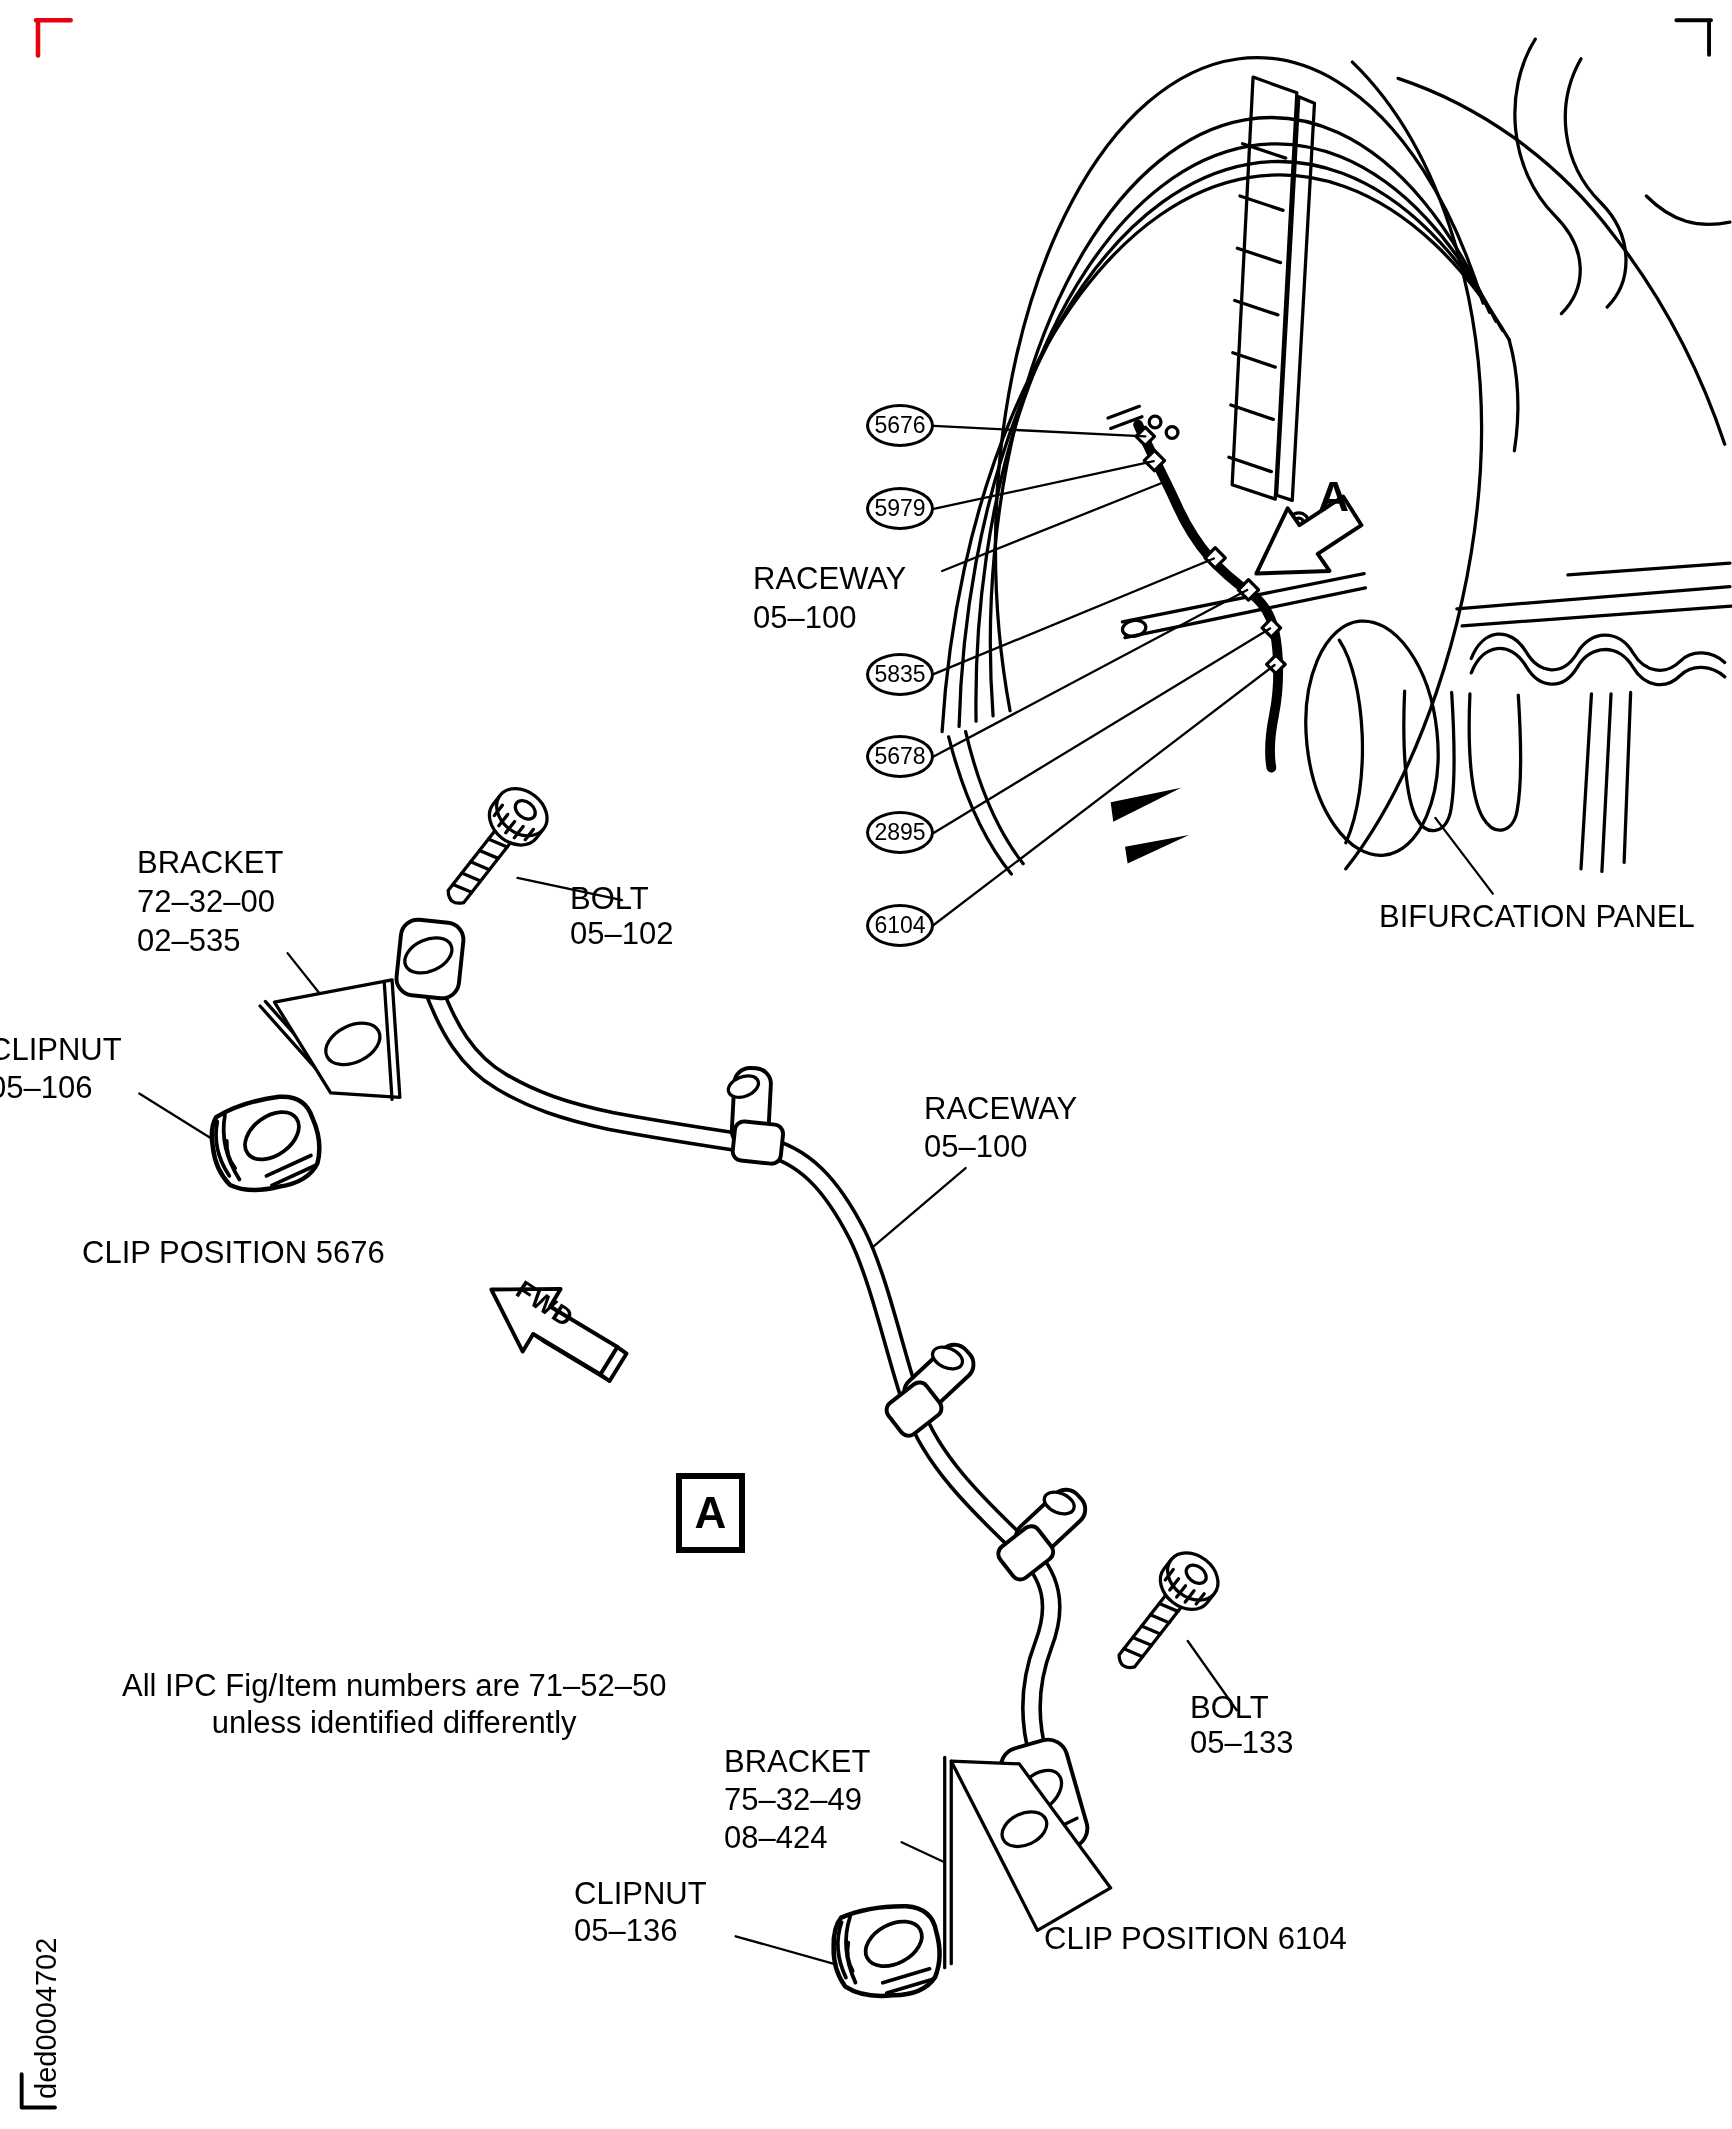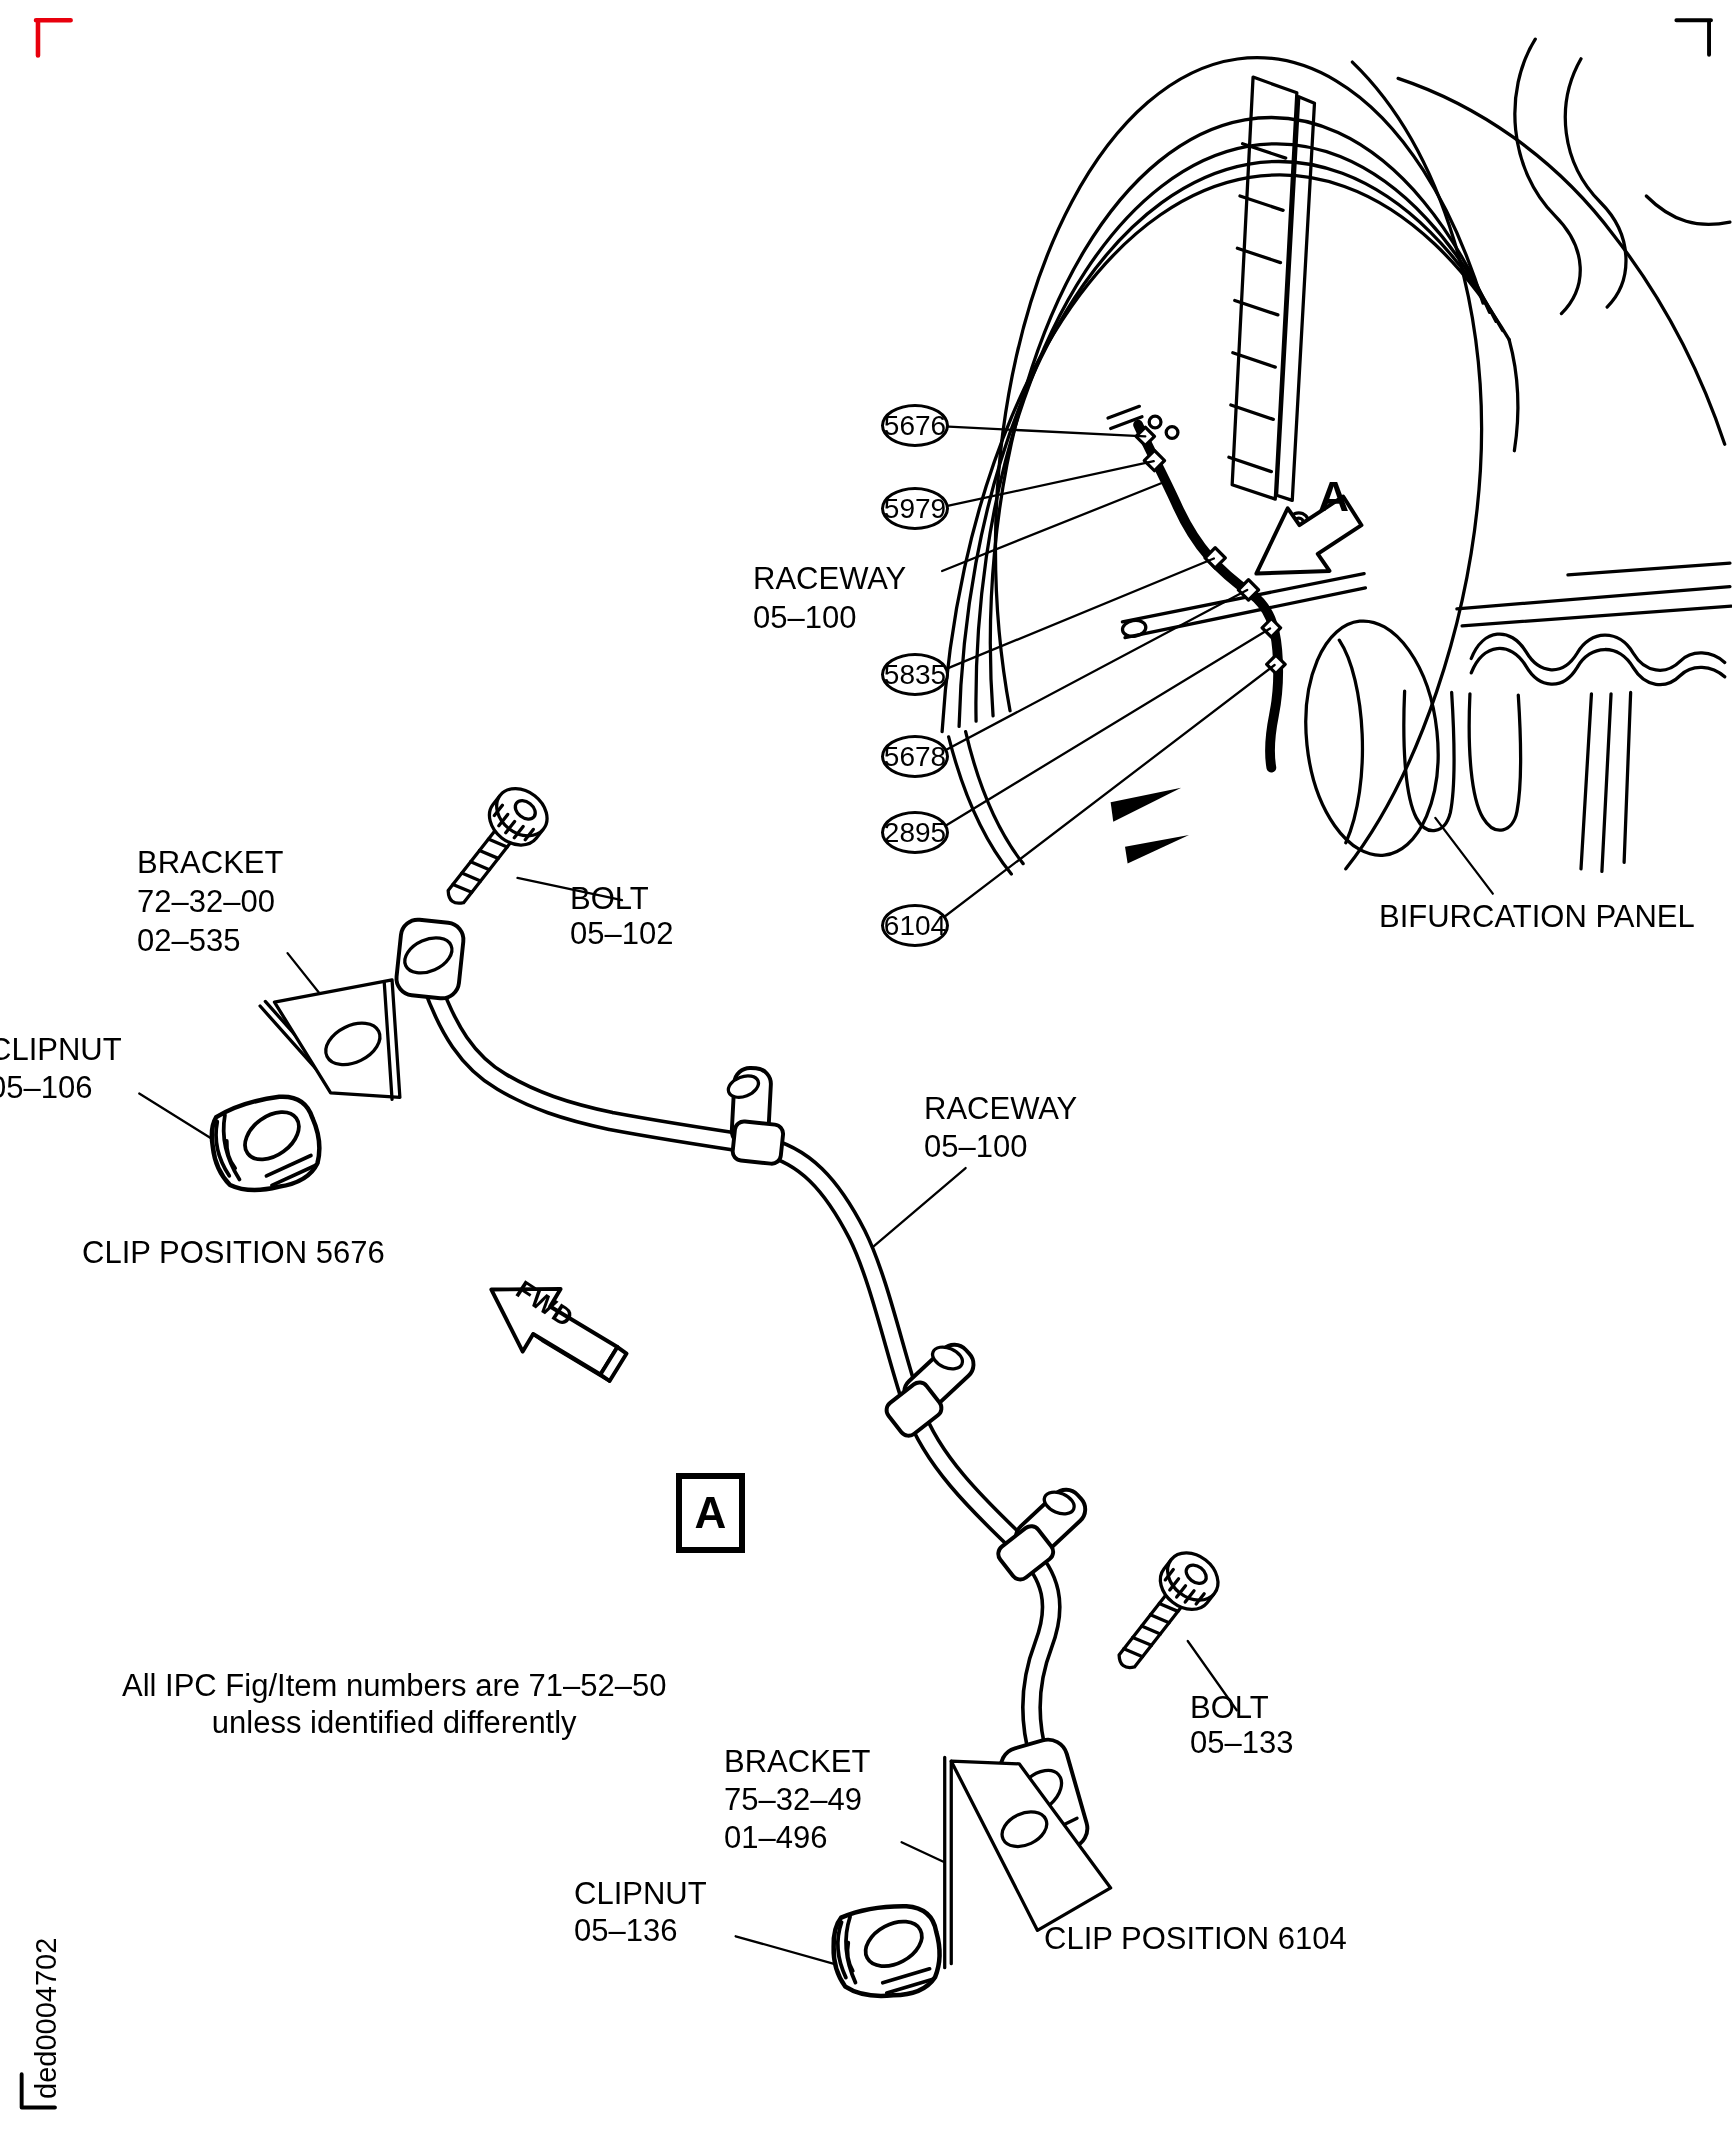--- a/index.html
+++ b/index.html
@@ -13,21 +13,21 @@
   .art .tube-outer{stroke-width:32;}
   .art .tube-inner{stroke:#fff;stroke-width:21;}
   .art .fw{fill:#fff;}
   .art .fb{fill:#000;stroke:none;}
   .art .red{stroke:#e8000d;stroke-width:7;}
   .art .w6{stroke-width:6;}
   .lbl{position:absolute;font-size:31px;line-height:38px;white-space:pre;}
   .ctr{}
   .callout{position:absolute;width:68px;height:43px;border:3.3px solid #000;border-radius:50%;
            box-sizing:border-box;display:flex;align-items:center;justify-content:center;
-           font-size:28px;background:#fff;margin-left:15px;}
+           font-size:23px;background:#fff;}
   .abox{position:absolute;left:676px;top:1473px;width:69px;height:80px;border:6.5px solid #000;
         box-sizing:border-box;display:flex;align-items:center;justify-content:center;
         font-size:44px;font-weight:bold;background:#fff;}
   .aletter{position:absolute;left:1318px;top:472px;font-size:43px;font-weight:bold;}
   .fwd{position:absolute;left:527px;top:1274px;font-size:26px;font-weight:bold;letter-spacing:1.3px;
        transform:rotate(33deg);transform-origin:0 0;}
   .ded{position:absolute;left:30px;top:2099px;font-size:29px;transform:rotate(-90deg);
        transform-origin:0 0;}
 </style>
 </head>
@@ -233,21 +233,21 @@
   <div class="fwd">FWD</div>
 
   <div class="abox">
       <span>A</span>
     </div>
 
   <div class="lbl" style="left:122px;top:1667px;line-height:37px;text-align:center;"><span>All IPC Fig/Item numbers are 71–52–50</span><br><span>unless identified differently</span></div>
 
   <div class="lbl ctr" style="left:1190px;top:1690px;width:196px;line-height:35px;"><span>BOLT</span><br><span>05–133</span></div>
 
-  <div class="lbl ctr" style="left:724px;top:1743px;width:196px;line-height:38px;"><span>BRACKET</span><br><span>75–32–49</span><br><span>01–496</span></div>
+  <div class="lbl ctr" style="left:724px;top:1743px;width:196px;line-height:38px;"><span>BRACKET</span><br><span>75–32–49</span><br><span>08–424</span></div>
 
   <div class="lbl ctr" style="left:574px;top:1875px;width:196px;line-height:37px;"><span>CLIPNUT</span><br><span>05–136</span></div>
 
   <div class="lbl" style="left:1044px;top:1920px;font-size:31px;">CLIP POSITION 6104</div>
 
   <div class="ded">ded0004702</div>
 
 </div>
 
 

